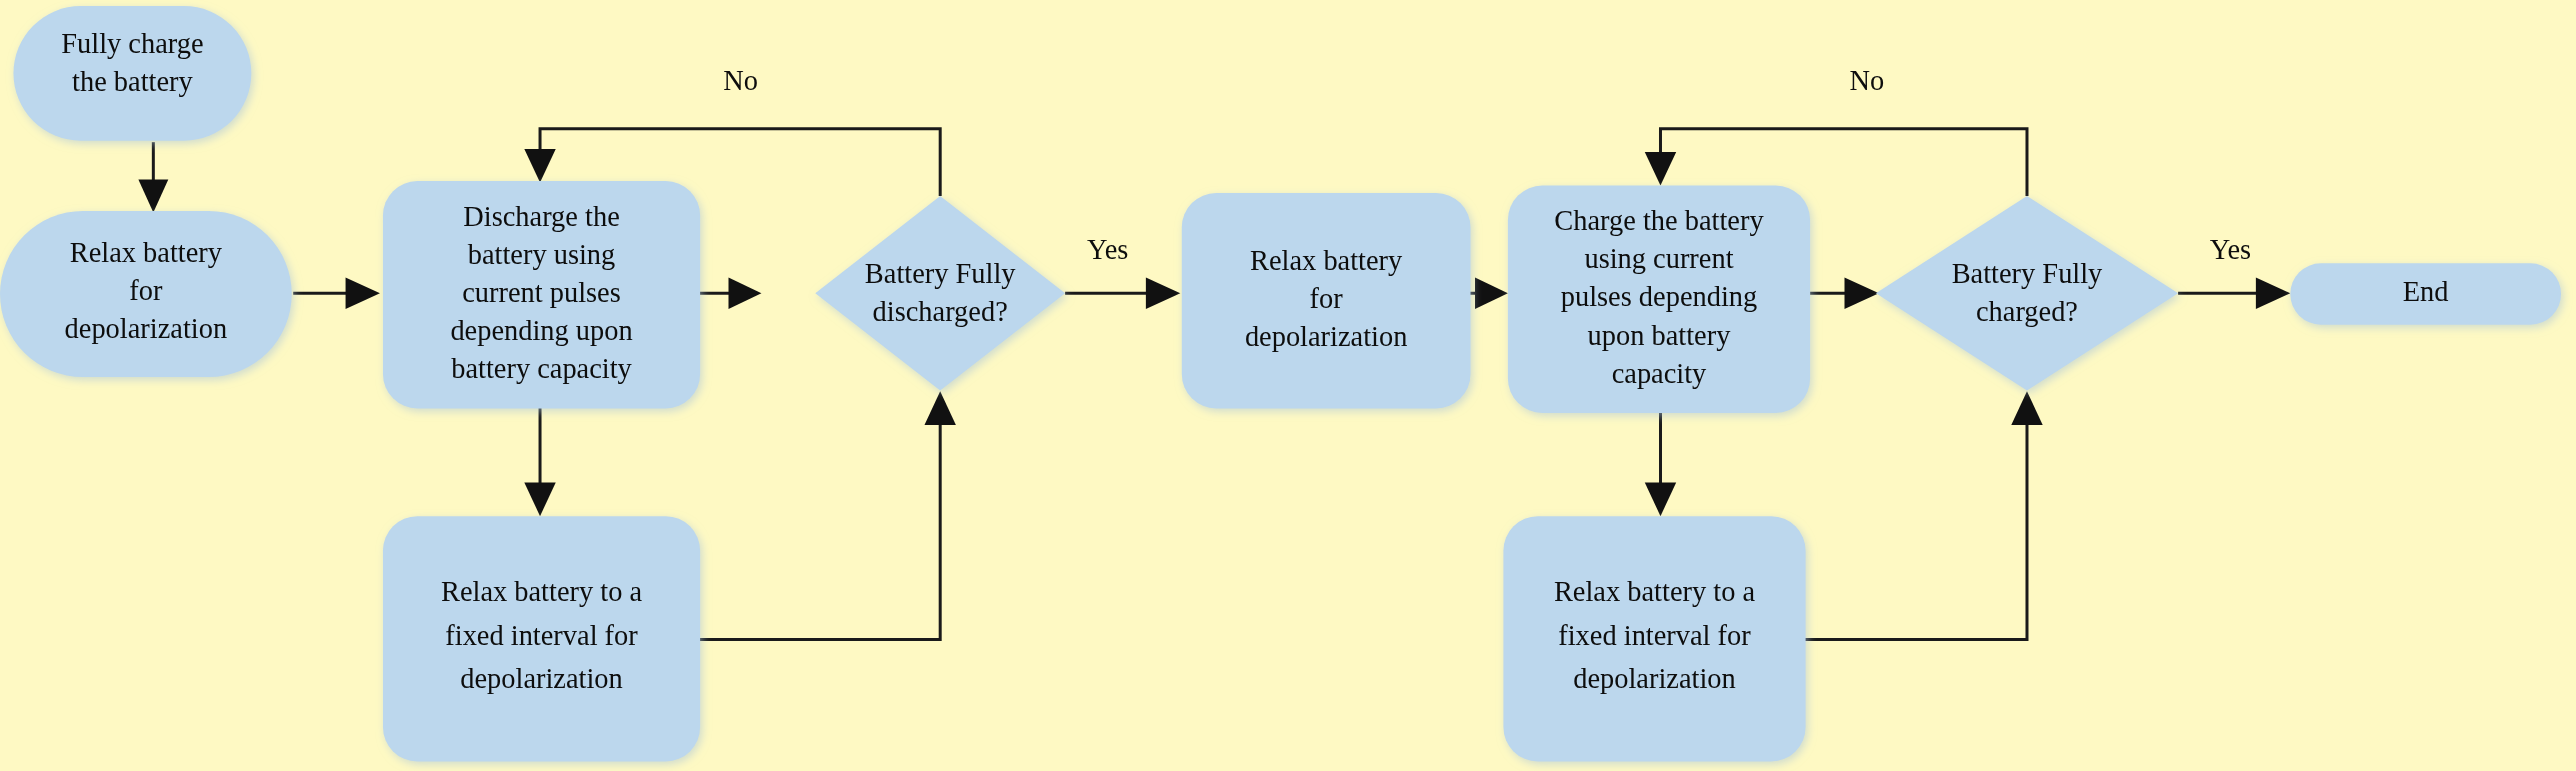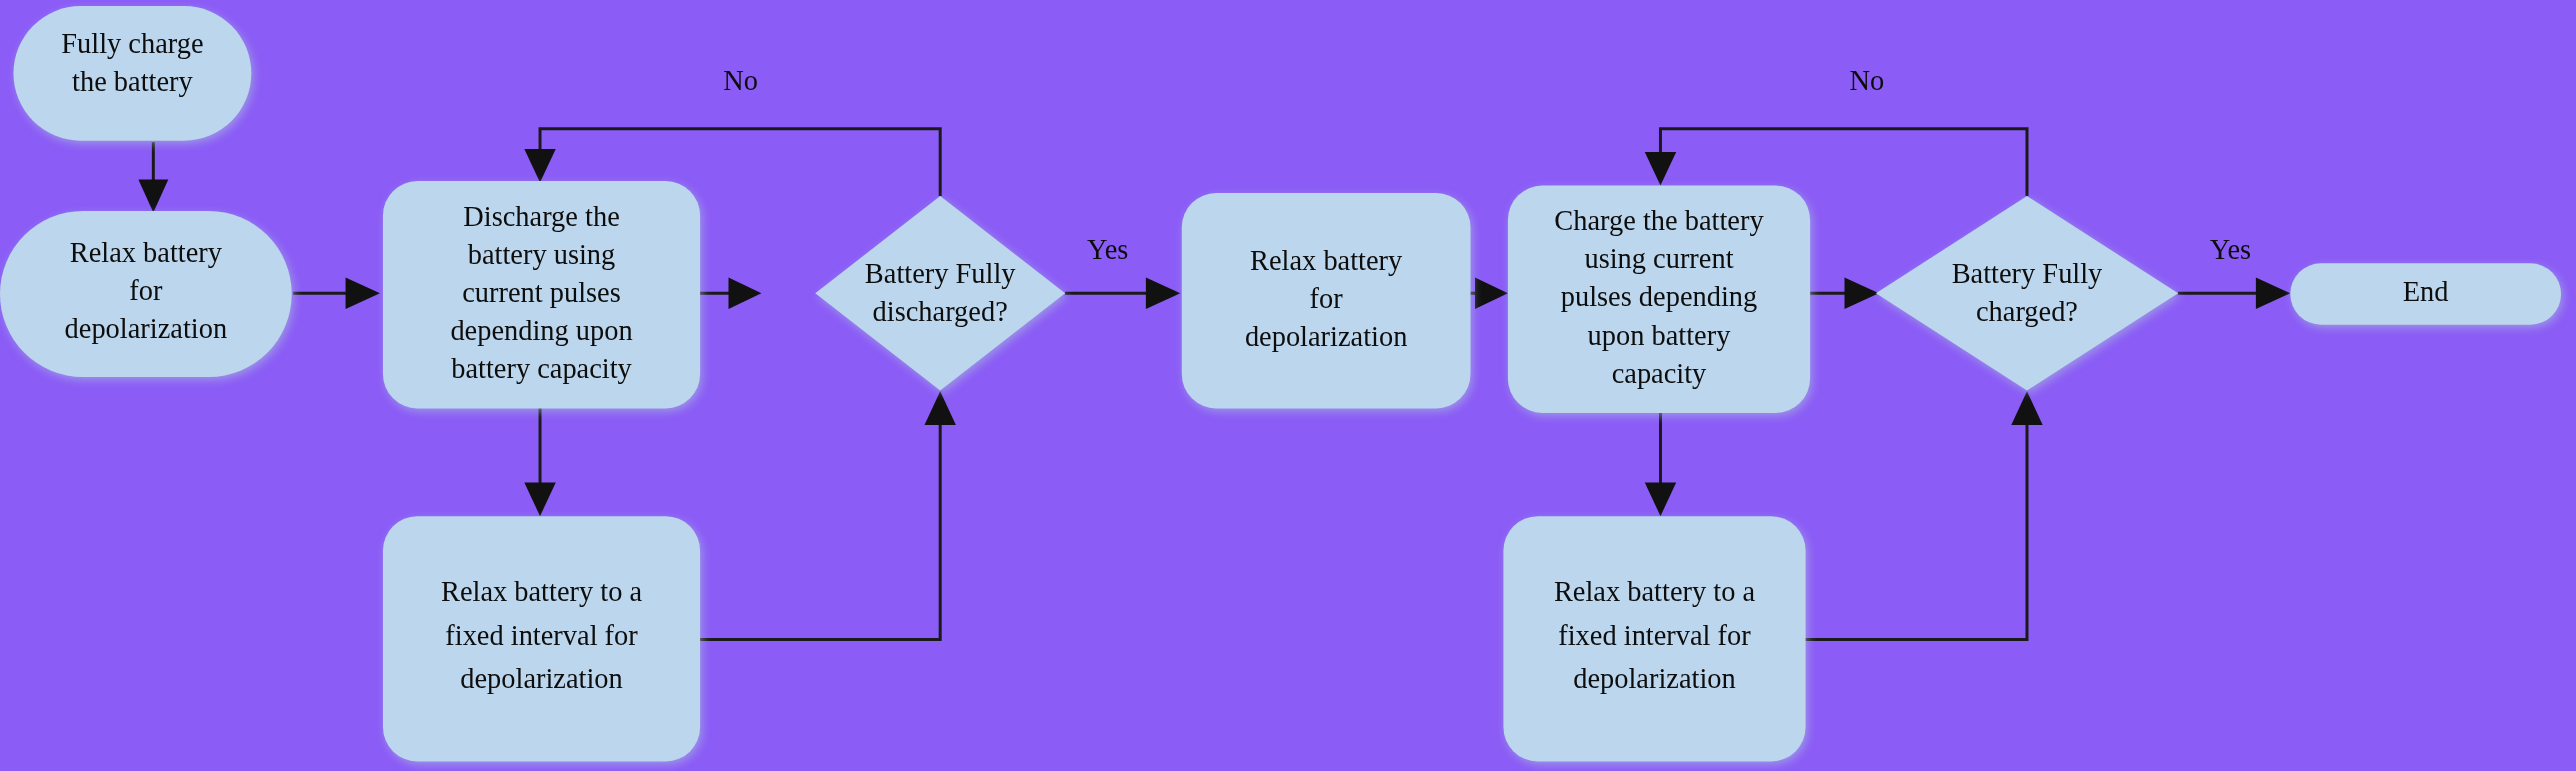--- a/index.html
+++ b/index.html
@@ -10,21 +10,21 @@
   body {
     width: 2576px;
     height: 772px;
     overflow: hidden;
     font-family: "Liberation Serif", "DejaVu Serif", serif;
   }
   #flowchart-root {
     position: relative;
     width: 2576px;
     height: 772px;
-    background: #8b5cf6;
+    background: #fef9c3;
   }
   svg.chart-svg {
     display: block;
     width: 2576px;
     height: 772px;
   }
   .node-shape {
     fill: #bcd7ed;
   }
   .node-text {

